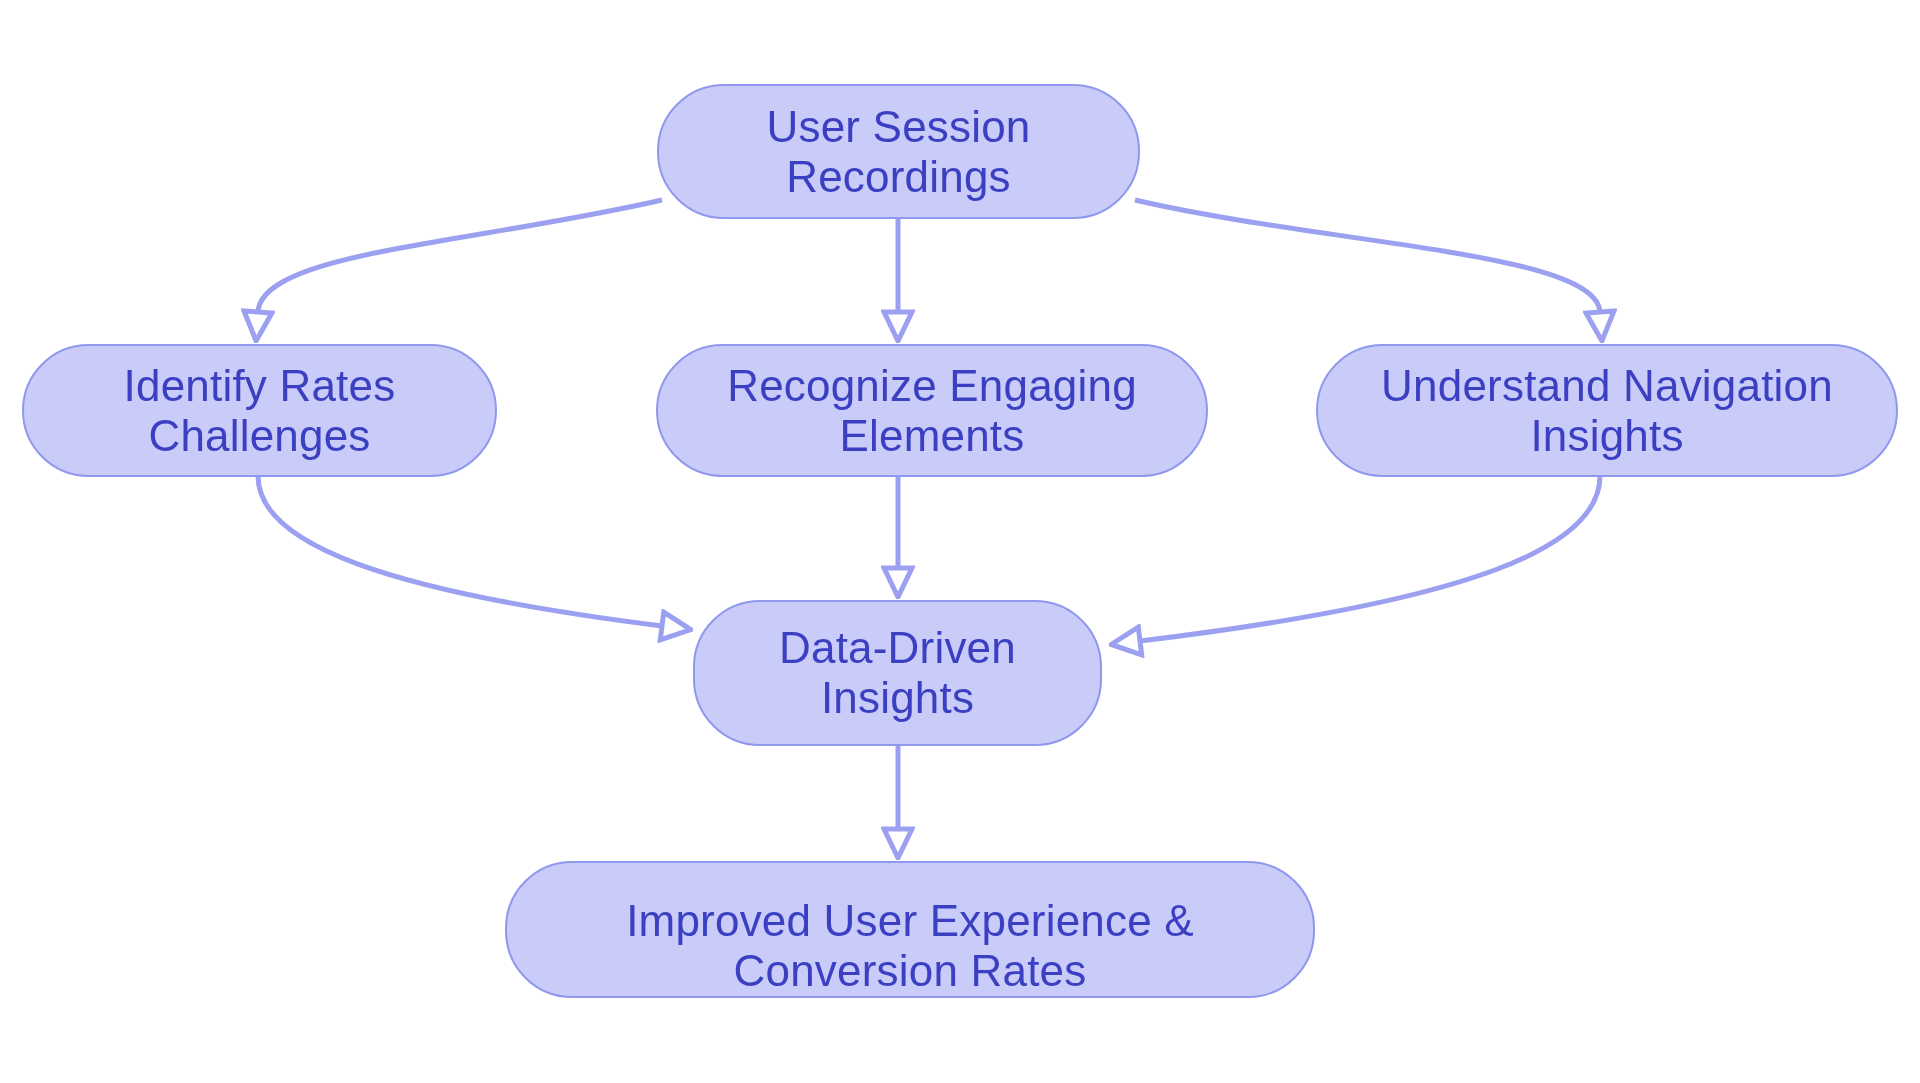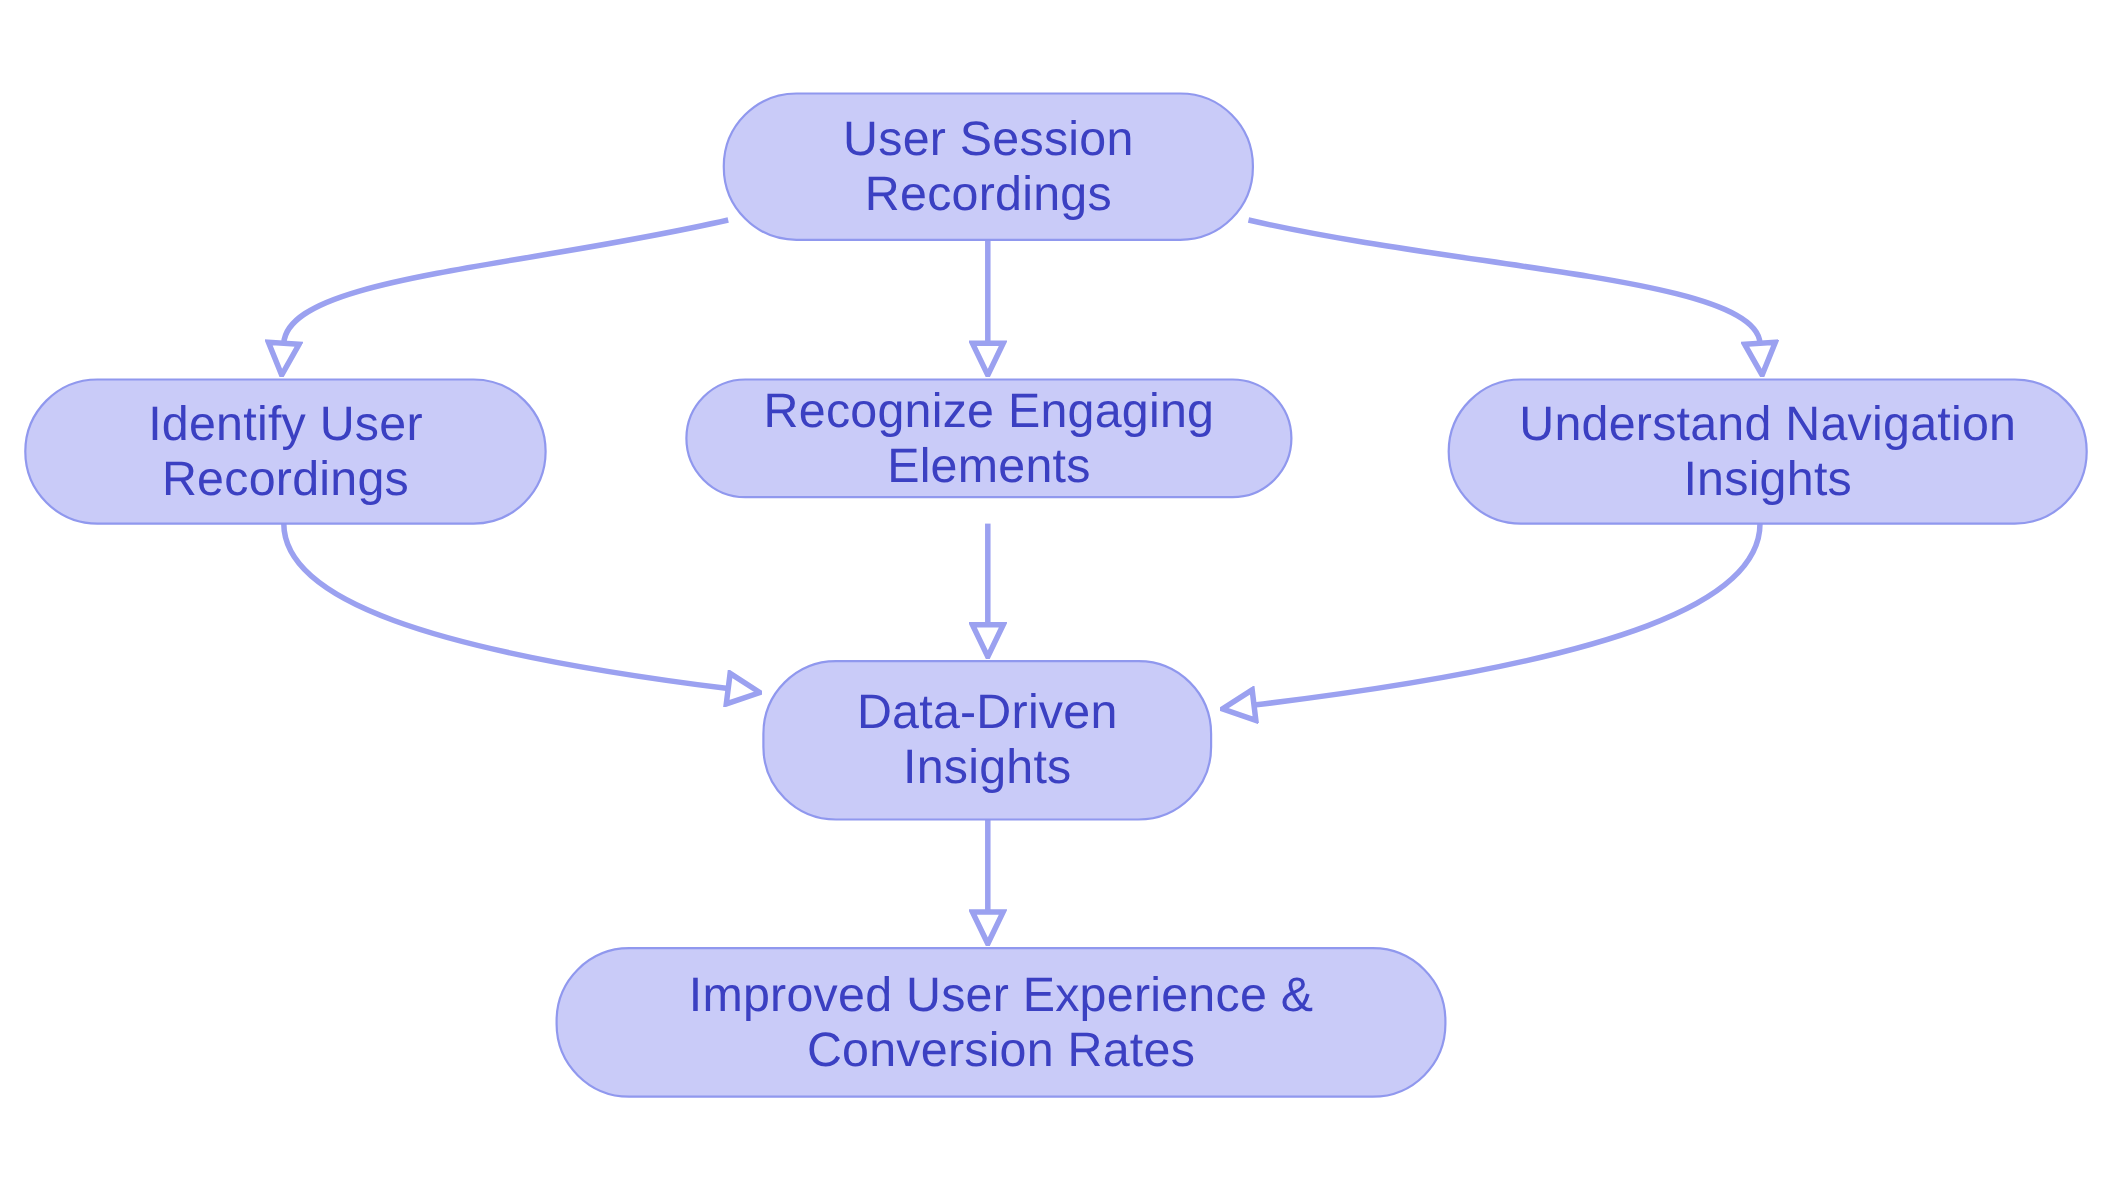--- a/index.html
+++ b/index.html
@@ -33,24 +33,24 @@
     border-radius:67px;
     display:flex;align-items:center;justify-content:center;
     text-align:center;
     color:var(--node-text);
     font-size:44px;
     letter-spacing:0.2px;
     padding:0 24px;
   }
   .n-recordings{left:657px;top:84px;width:483px;height:135px;}
   .n-challenges{left:22px;top:344px;width:475px;height:133px;}
-  .n-engaging{left:623px;top:344px;width:552px;height:109px;justify-content:center;}
+  .n-engaging{left:656px;top:344px;width:552px;height:133px;justify-content:center;}
   .n-navigation{left:1316px;top:344px;width:582px;height:133px;}
   .n-insights{left:693px;top:600px;width:409px;height:146px;}
-  .n-outcome{left:505px;top:861px;width:810px;height:137px;}
+  .n-outcome{left:505px;top:861px;width:810px;height:137px;align-items:flex-end;}
 </style>
 </head>
 <body>
 
 <div class="canvas">
 
   <svg class="edges" width="1920" height="1083" viewBox="0 0 1920 1083" xmlns="http://www.w3.org/2000/svg">
     <defs>
       <marker id="arrowhead" viewBox="0 0 34 34" refX="3" refY="17" markerWidth="34" markerHeight="34" orient="auto" markerUnits="userSpaceOnUse">
         <path d="M3 3 L32 17 L3 31 Z" fill="#9ba1f0" stroke="none"></path>
@@ -63,21 +63,21 @@
     <path d="M 898 476 L 898 568" marker-end="url(#arrowhead)"></path>
     <path d="M 1600 476 C 1600 545, 1480 600, 1140 641" marker-end="url(#arrowhead)"></path>
     <path d="M 898 736 L 898 829" marker-end="url(#arrowhead)"></path>
   </svg>
 
   <div class="node n-recordings">
     <span>User Session Recordings</span>
   </div>
 
   <div class="node n-challenges">
-    <span>Identify User Recordings</span>
+    <span>Identify Rates Challenges</span>
   </div>
 
   <div class="node n-engaging">
     <span>Recognize Engaging Elements</span>
   </div>
 
   <div class="node n-navigation">
     <span>Understand Navigation Insights</span>
   </div>
 

